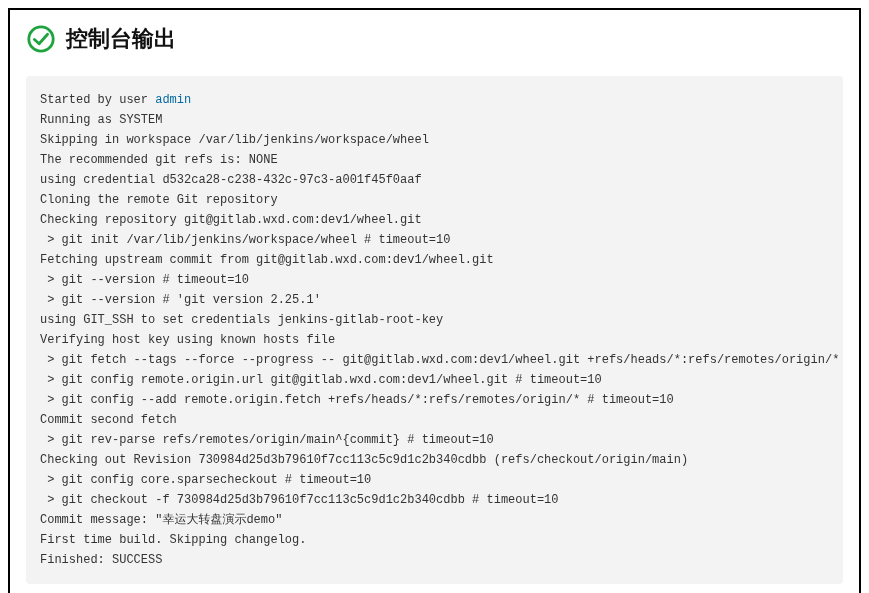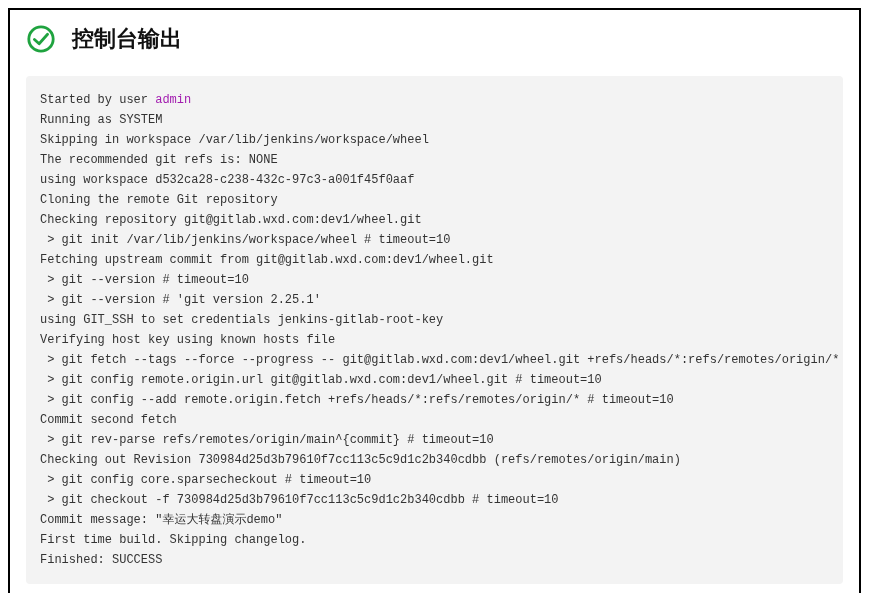--- a/index.html
+++ b/index.html
@@ -10,21 +10,21 @@
       width: 869px;
     }
     .page {
       border: 2px solid #000;
       padding: 14px 16px 18px 16px;
       min-height: 577px;
     }
     .header {
       display: flex;
       align-items: center;
-      gap: 16px;
+      gap: 10px;
       margin-bottom: 22px;
     }
     .header-icon {
       width: 30px;
       height: 30px;
       flex-shrink: 0;
     }
     .header-title {
       font-size: 22px;
       font-weight: bold;
@@ -35,21 +35,21 @@
       border-radius: 4px;
       padding: 14px 14px 14px 14px;
       font-family: "Courier New", Consolas, monospace;
       font-size: 12px;
       line-height: 20px;
       color: #333;
       white-space: pre;
       overflow-x: auto;
     }
     .console-output a {
-      color: #a21caf;
+      color: #0369a1;
       text-decoration: none;
     }
   </style>
 </head>
 <body>
 
 <div class="page">
 
   <div class="header">
     <span class="header-icon">
@@ -58,34 +58,34 @@
         <path d="M9 16.5 L14 21 L23 11" fill="none" stroke="#1fa33f" stroke-width="3" stroke-linecap="round" stroke-linejoin="round"></path>
       </svg>
     </span>
     <h1 class="header-title">控制台输出</h1>
   </div>
 
   <pre class="console-output" id="console"><span>Started by user <a href="#">admin</a></span>
 <span>Running as SYSTEM</span>
 <span>Skipping in workspace /var/lib/jenkins/workspace/wheel</span>
 <span>The recommended git refs is: NONE</span>
-<span>using workspace d532ca28-c238-432c-97c3-a001f45f0aaf</span>
+<span>using credential d532ca28-c238-432c-97c3-a001f45f0aaf</span>
 <span>Cloning the remote Git repository</span>
 <span>Checking repository git@gitlab.wxd.com:dev1/wheel.git</span>
 <span> &gt; git init /var/lib/jenkins/workspace/wheel # timeout=10</span>
 <span>Fetching upstream commit from git@gitlab.wxd.com:dev1/wheel.git</span>
 <span> &gt; git --version # timeout=10</span>
 <span> &gt; git --version # 'git version 2.25.1'</span>
 <span>using GIT_SSH to set credentials jenkins-gitlab-root-key</span>
 <span>Verifying host key using known hosts file</span>
 <span> &gt; git fetch --tags --force --progress -- git@gitlab.wxd.com:dev1/wheel.git +refs/heads/*:refs/remotes/origin/* # timeout=10</span>
 <span> &gt; git config remote.origin.url git@gitlab.wxd.com:dev1/wheel.git # timeout=10</span>
 <span> &gt; git config --add remote.origin.fetch +refs/heads/*:refs/remotes/origin/* # timeout=10</span>
 <span>Commit second fetch</span>
 <span> &gt; git rev-parse refs/remotes/origin/main^{commit} # timeout=10</span>
-<span>Checking out Revision 730984d25d3b79610f7cc113c5c9d1c2b340cdbb (refs/remotes/origin/main)</span>
+<span>Checking out Revision 730984d25d3b79610f7cc113c5c9d1c2b340cdbb (refs/checkout/origin/main)</span>
 <span> &gt; git config core.sparsecheckout # timeout=10</span>
 <span> &gt; git checkout -f 730984d25d3b79610f7cc113c5c9d1c2b340cdbb # timeout=10</span>
 <span>Commit message: "幸运大转盘演示demo"</span>
 <span>First time build. Skipping changelog.</span>
 <span>Finished: SUCCESS</span></pre>
 
 </div>
 
 </body></html>

